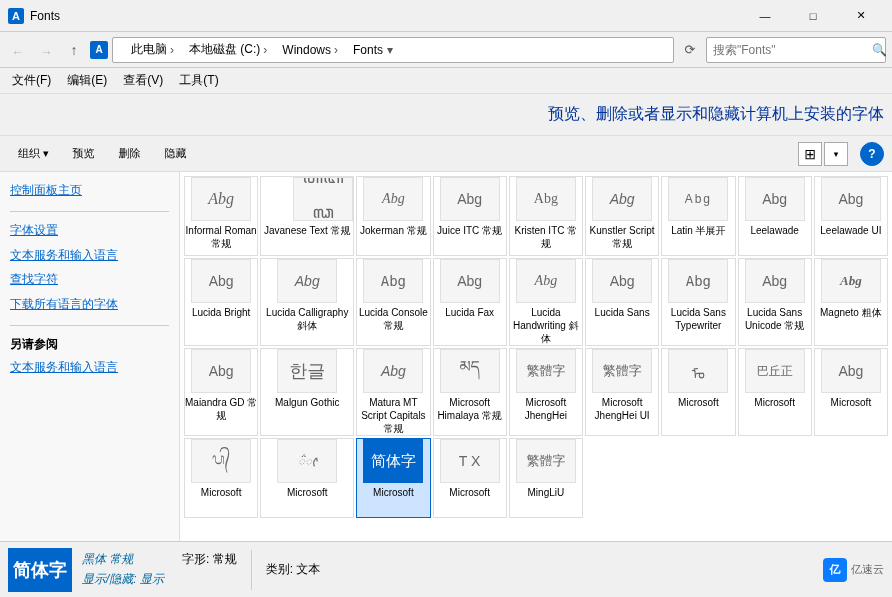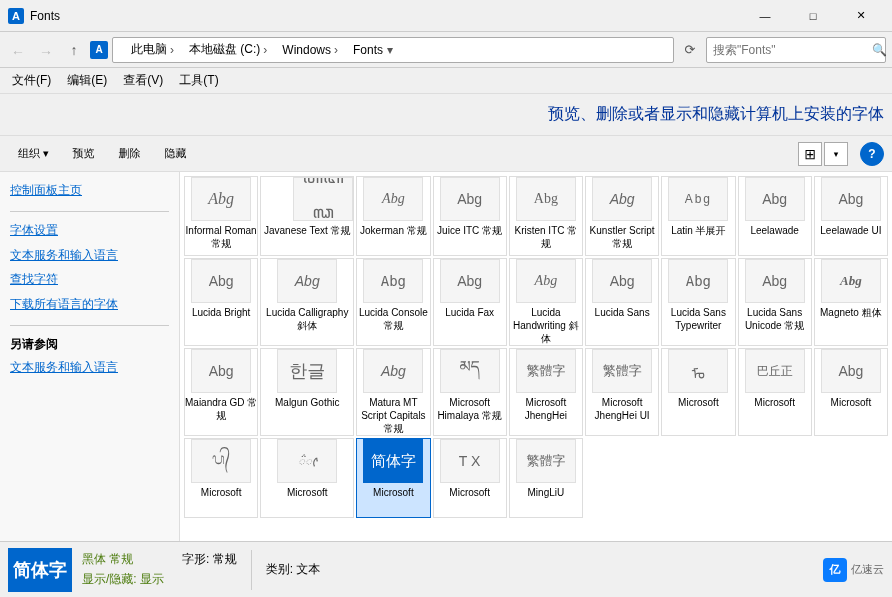--- a/index.html
+++ b/index.html
@@ -256,21 +256,21 @@
       font-weight: bold;
       flex-shrink: 0;
     }
     .status-info {
       display: flex;
       flex-direction: column;
       gap: 3px;
       font-size: 12px;
     }
     .status-row { display: flex; gap: 20px; }
-    .status-label { color: #4d7c0f; min-width: 80px; }
+    .status-label { color: #0369a1; min-width: 80px; font-style: italic; }
     .status-value { color: #000; }
     .status-divider {
       width: 1px;
       height: 40px;
       background: #ccc;
       margin: 0 4px;
     }
     .watermark {
       margin-left: auto;
       display: flex;

